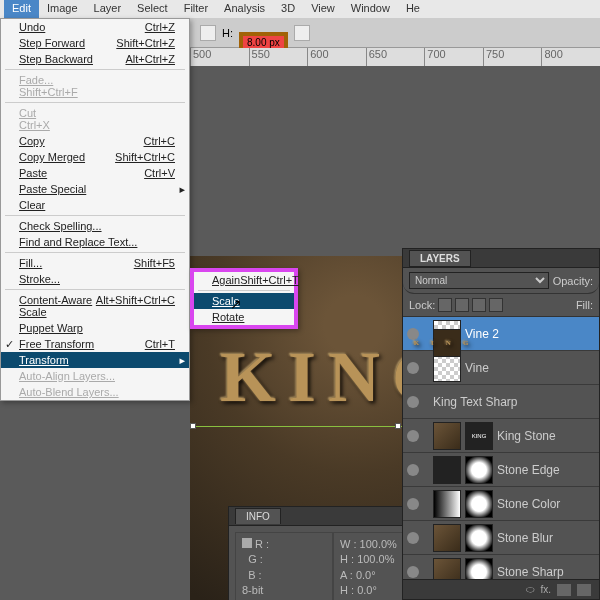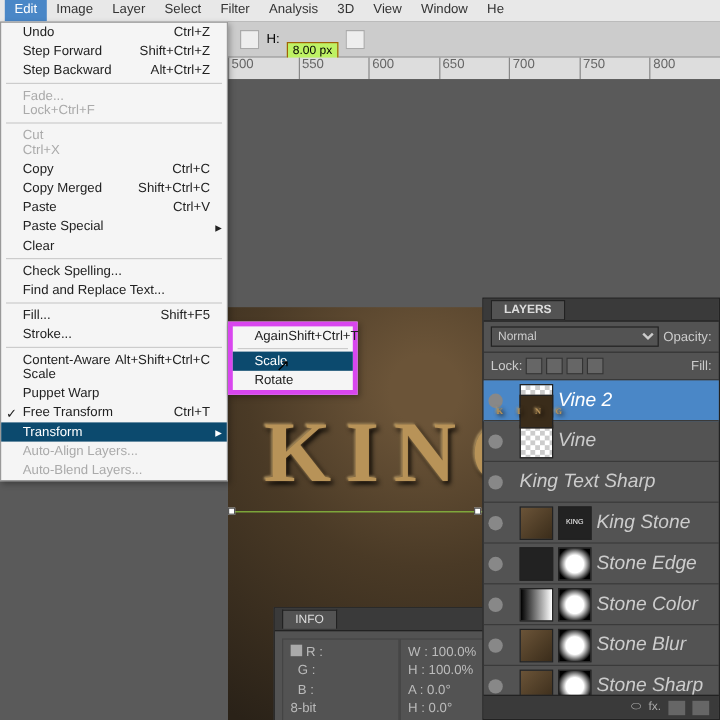--- a/index.html
+++ b/index.html
@@ -2,25 +2,25 @@
 <html><head>
 <meta charset="utf-8">
 <style>
 * { margin:0; padding:0; box-sizing:border-box; font-family:"Segoe UI",Tahoma,sans-serif; font-size:11px; }
 body { width:600px; height:600px; background:#5a5a5a; overflow:hidden; position:relative; }
 .menubar { position:absolute; top:0; left:0; right:0; height:18px; background:#e8e8e8; display:flex; padding-left:4px; }
 .menubar span { padding:2px 8px; color:#333; }
 .menubar .sel { background:#4a87c7; color:#fff; }
 .toolbar { position:absolute; top:18px; left:0; right:0; height:30px; background:#ccc; border-bottom:1px solid #999; display:flex; align-items:center; gap:6px; padding-left:200px; }
 .toolbar .icon { width:16px; height:16px; background:#eee; border:1px solid #aaa; }
-.toolbar .field { background:#bef264; border:1px solid #a16207; padding:1px 4px; font-size:10px;margin-top:20px; }
+.toolbar .field { background:#ef4444; border:4px solid #a16207; padding:1px 4px; font-size:10px;margin-top:20px; }
 .ruler { position:absolute; top:48px; left:190px; right:0; height:18px; background:#ddd; font-size:9px; color:#666; display:flex; }
 .ruler span { width:60px; border-left:1px solid #888; padding-left:2px; }
 .dropdown { position:absolute; top:18px; left:0; width:190px; background:#f5f5f5; border:1px solid #999; box-shadow:2px 2px 5px rgba(0,0,0,.3); z-index:10; }
-.mi { display:flex; justify-content:space-between; padding:2px 14px 2px 18px; color:#222; position:relative; }
+.mi { display:flex; justify-content:space-between; padding:2px 14px 2px 18px; color:#222; position:relative;text-decoration:underline; }
 .mi.dis { color:#aaa;flex-direction:column; }
 .mi.hl { background:#0c4a6e; color:#fff; }
 .mi .arr { position:absolute; right:4px; }
 .mi.chk::before { content:"✓"; position:absolute; left:4px; }
 .sep { height:1px; background:#ccc; margin:2px 4px; }
 .sub { position:absolute; top:268px; left:190px; width:108px; background:#f5f5f5; border:4px solid #d946ef; box-shadow:2px 2px 5px rgba(0,0,0,.3); z-index:11; }
 .cursor { position:absolute; left:230px; top:296px; z-index:12; font-size:14px; }
 .cursor::after { content:"↖"; color:#000; transform:scaleX(-1); display:inline-block; }
 .canvas { position:absolute; top:66px; left:190px; right:0; bottom:0; background:#5a5a5a; }
 .art { position:absolute; top:190px; left:0; right:0; bottom:0; background:radial-gradient(circle at 40% 20%, #6b5438 8%, #4a3a26 40%, #2a2218 85%); }
@@ -28,34 +28,34 @@
 .tline { position:absolute; top:170px; left:0; right:0; height:1px; background:#89c040; }
 .thandle { position:absolute; top:167px; width:6px; height:6px; background:#fff; border:1px solid #555; }
 .info { position:absolute; left:228px; top:470px; width:210px; height:130px; background:#535353; border:1px solid #222; color:#bbb; z-index:5;margin-top:36px; }
 .info .tabrow { background:#3a3a3a; padding:3px 6px; border-bottom:1px solid #222; }
 .info .tab { background:#535353; padding:2px 10px; border:1px solid #222; border-bottom:none; font-size:10px; color:#ddd; }
 .info .body { display:grid; grid-template-columns:1fr 1fr; padding:6px; font-size:10px; }
 .info .cell { border:1px solid #444; padding:4px 6px; line-height:1.4; }
 .layers { position:absolute; top:248px; right:0; width:198px; height:352px; background:#535353; border:1px solid #222; color:#ccc; z-index:6; }
 .layers .hdr { background:#3a3a3a; padding:3px 6px; border-bottom:1px solid #222; }
 .layers .hdr .tab { background:#535353; padding:2px 10px; border:1px solid #222; font-size:10px; font-weight:bold; color:#ddd; }
-.layers .opts { padding:4px 6px; display:flex; gap:4px; align-items:center; border-bottom:1px solid #333; font-size:10px; }
+.layers .opts { padding:4px 6px; display:flex; gap:4px; align-items:center; border-bottom:1px solid #333; font-size:10px;border-radius:11px; }
 .layers .opts select { background:#535353; border:1px solid #222; color:#ccc; font-size:10px; flex:1; padding:1px; }
 .layers .lock { padding:4px 6px; display:flex; gap:3px; align-items:center; border-bottom:1px solid #333; font-size:10px; }
 .layers .lock .sq { width:14px; height:14px; background:#666; border:1px solid #333; }
 .row { display:flex; align-items:center; padding:2px 4px; border-bottom:1px solid #3a3a3a; gap:4px; min-height:34px; }
 .row.sel { background:#4a87c7; color:#fff; }
 .eye { width:12px; height:12px; background:#888; border-radius:50%; }
 .thumb { width:28px; height:28px; background:#fff; border:1px solid #222; }
 .thumb.chk { background:repeating-conic-gradient(#ccc 0 25%, #fff 0 50%) 0 0/8px 8px; }
 .thumb.rock { background:linear-gradient(135deg,#6b5438,#3a2c1a); }
 .thumb.dark { background:#222; color:#fff; font-size:6px; display:flex; align-items:center; justify-content:center; }
 .thumb.mask { background:radial-gradient(circle,#fff 40%,#000 80%); }
 .thumb.grad { background:linear-gradient(to right,#000,#fff); }
-.lname { font-size:16px; flex:1; white-space:nowrap; overflow:hidden;font-style:italic; }
+.lname { font-size:12px; flex:1; white-space:nowrap; overflow:hidden; }
 .footer { position:absolute; bottom:0; left:0; right:0; height:20px; background:#3a3a3a; border-top:1px solid #222; display:flex; align-items:center; justify-content:flex-end; gap:6px; padding:0 8px; }
 .footer span { font-size:10px; color:#aaa; }
 .footer .ic { width:14px; height:12px; background:#666; }
 svg.smallicon { width:10px; height:10px; fill:#aaa; }
 </style>
 </head>
 <body>
 
 <div class="menubar">
     <span class="sel">Edit</span>
@@ -106,21 +106,21 @@
       <span>Step Forward</span>
       <span>Shift+Ctrl+Z</span>
     </div>
     <div class="mi">
       <span>Step Backward</span>
       <span>Alt+Ctrl+Z</span>
     </div>
     <div class="sep"></div>
     <div class="mi dis">
       <span>Fade...</span>
-      <span>Lock+Ctrl+F</span>
+      <span>Shift+Ctrl+F</span>
     </div>
     <div class="sep"></div>
     <div class="mi dis">
       <span>Cut</span>
       <span>Ctrl+X</span>
     </div>
     <div class="mi">
       <span>Copy</span>
       <span>Ctrl+C</span>
     </div>

